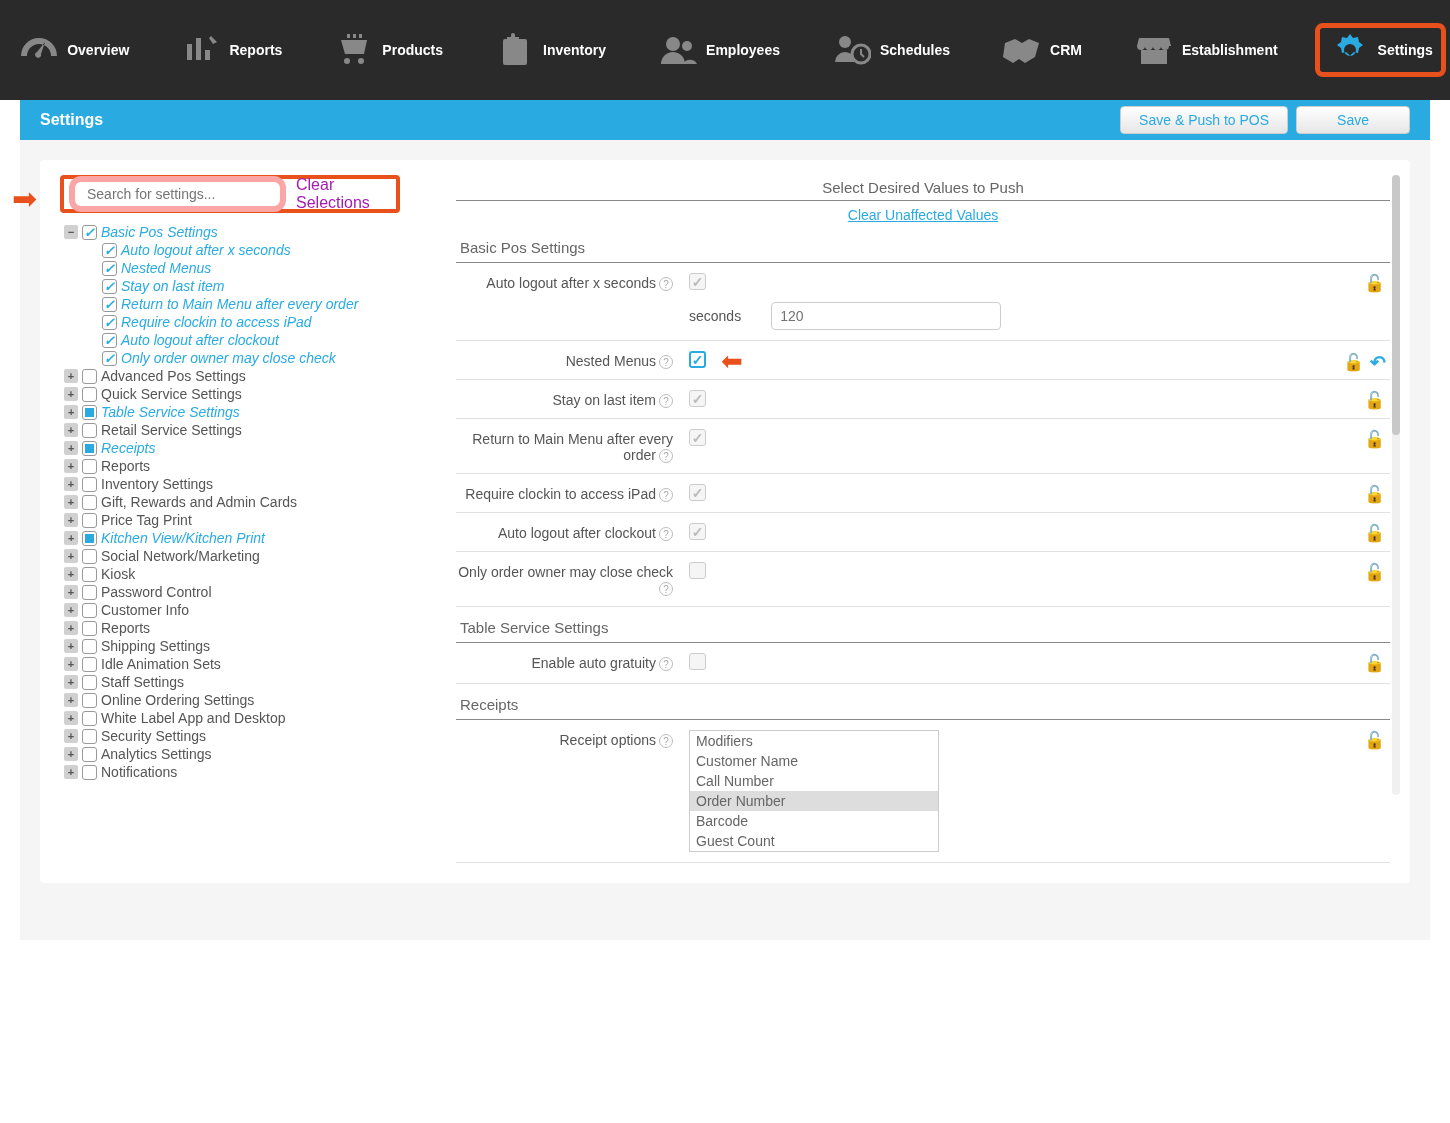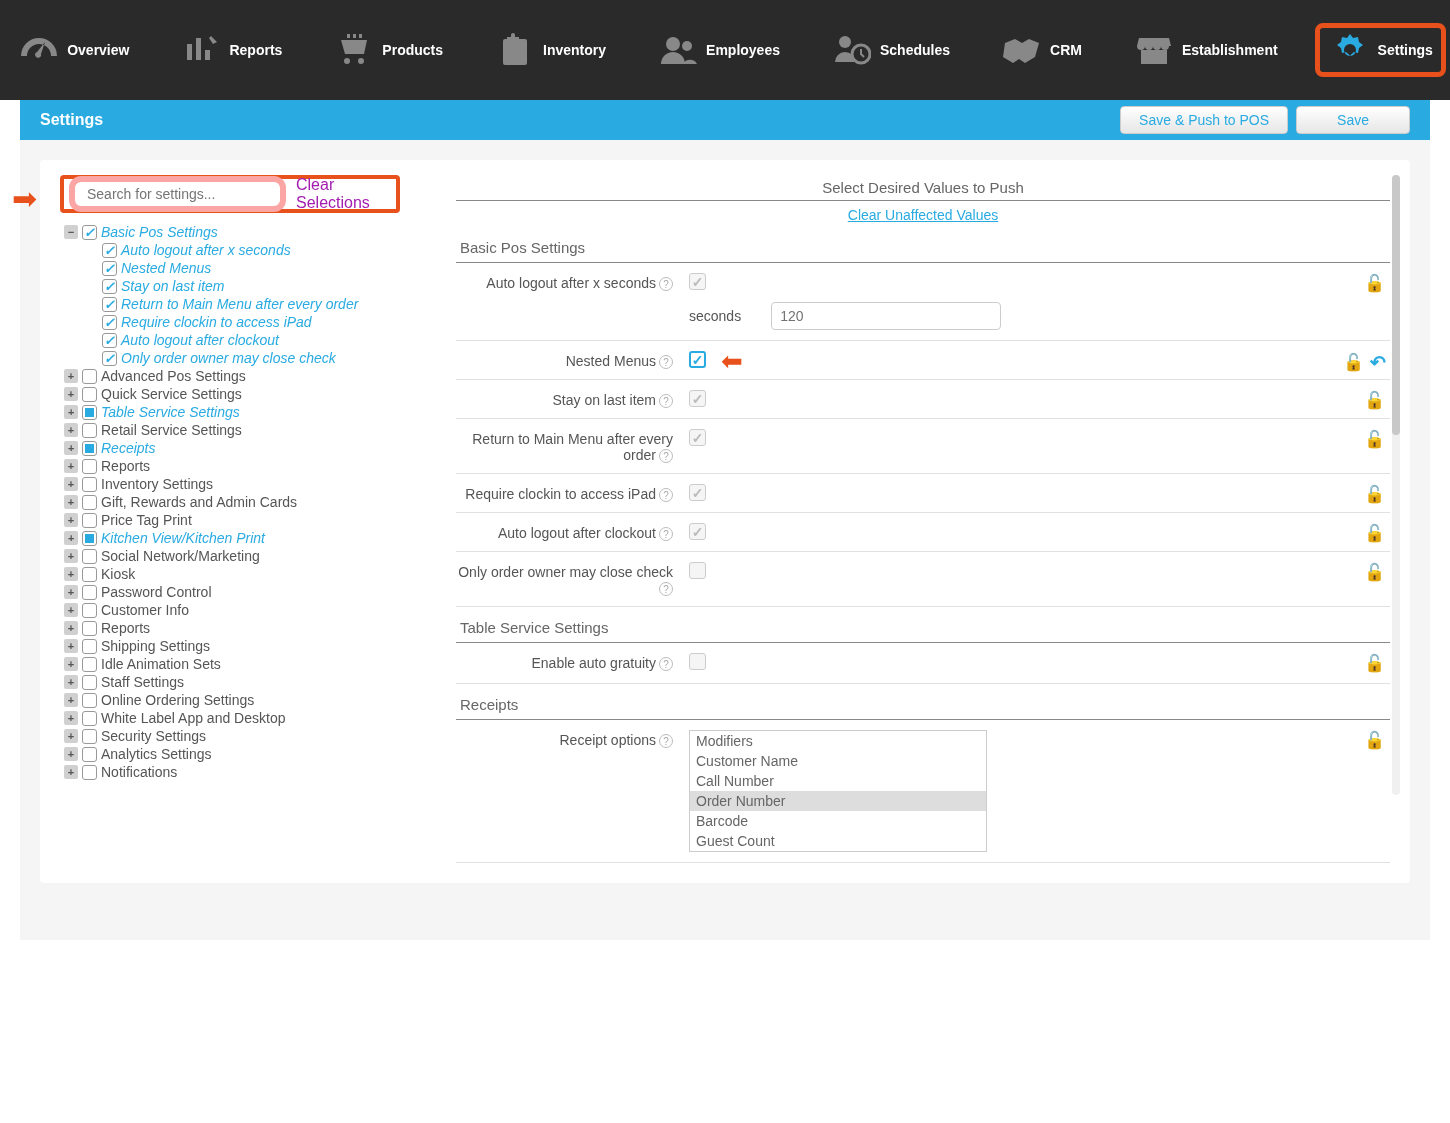--- a/index.html
+++ b/index.html
@@ -40,21 +40,21 @@
 .cbox { width: 17px; height: 17px; border: 1px solid #ccc; border-radius: 3px; background: #f5f5f5; display: inline-flex; align-items: center; justify-content: center; }
 .cbox.checked-grey::after { content: "✓"; color: #bbb; font-size: 14px; font-weight: bold; }
 .cbox.checked-blue { border: 2px solid #29abe2; background: #fff; }
 .cbox.checked-blue::after { content: "✓"; color: #29abe2; font-size: 14px; font-weight: bold; }
 .lock-area { position: absolute; right: 4px; top: 10px; display: flex; gap: 6px; align-items: center; }
 .lock-icon { color: #999; font-size: 17px; }
 .undo-icon { color: #29abe2; font-size: 19px; font-weight: bold; }
 .arrow-right { position: absolute; left: 272px; top: 2px; font-size: 26px; color: #e8511c; }
 .seconds-row { display: flex; align-items: center; gap: 30px; margin-top: 12px; }
 .seconds-row input { border: 1px solid #ccc; border-radius: 4px; padding: 5px 8px; width: 230px; font-size: 14px; color: #737373; }
-.listbox { border: 1px solid #ccc; width: 298px; background: #fff; }
+.listbox { border: 1px solid #ccc; width: 250px; background: #fff; }
 .listbox-item { padding: 2px 6px; color: #666; font-size: 14px; cursor: pointer; }
 .listbox-item.sel { background: #ddd; }
 .scrollbar { position: absolute; right: -10px; top: 0; width: 8px; height: 620px; background: #f0f0f0; border-radius: 4px; }
 .scrollbar-thumb { width: 8px; height: 260px; background: #c8c8c8; border-radius: 4px; }
 svg { display: block; }
 </style>
 </head>
 <body>
 
 <div class="topnav">

